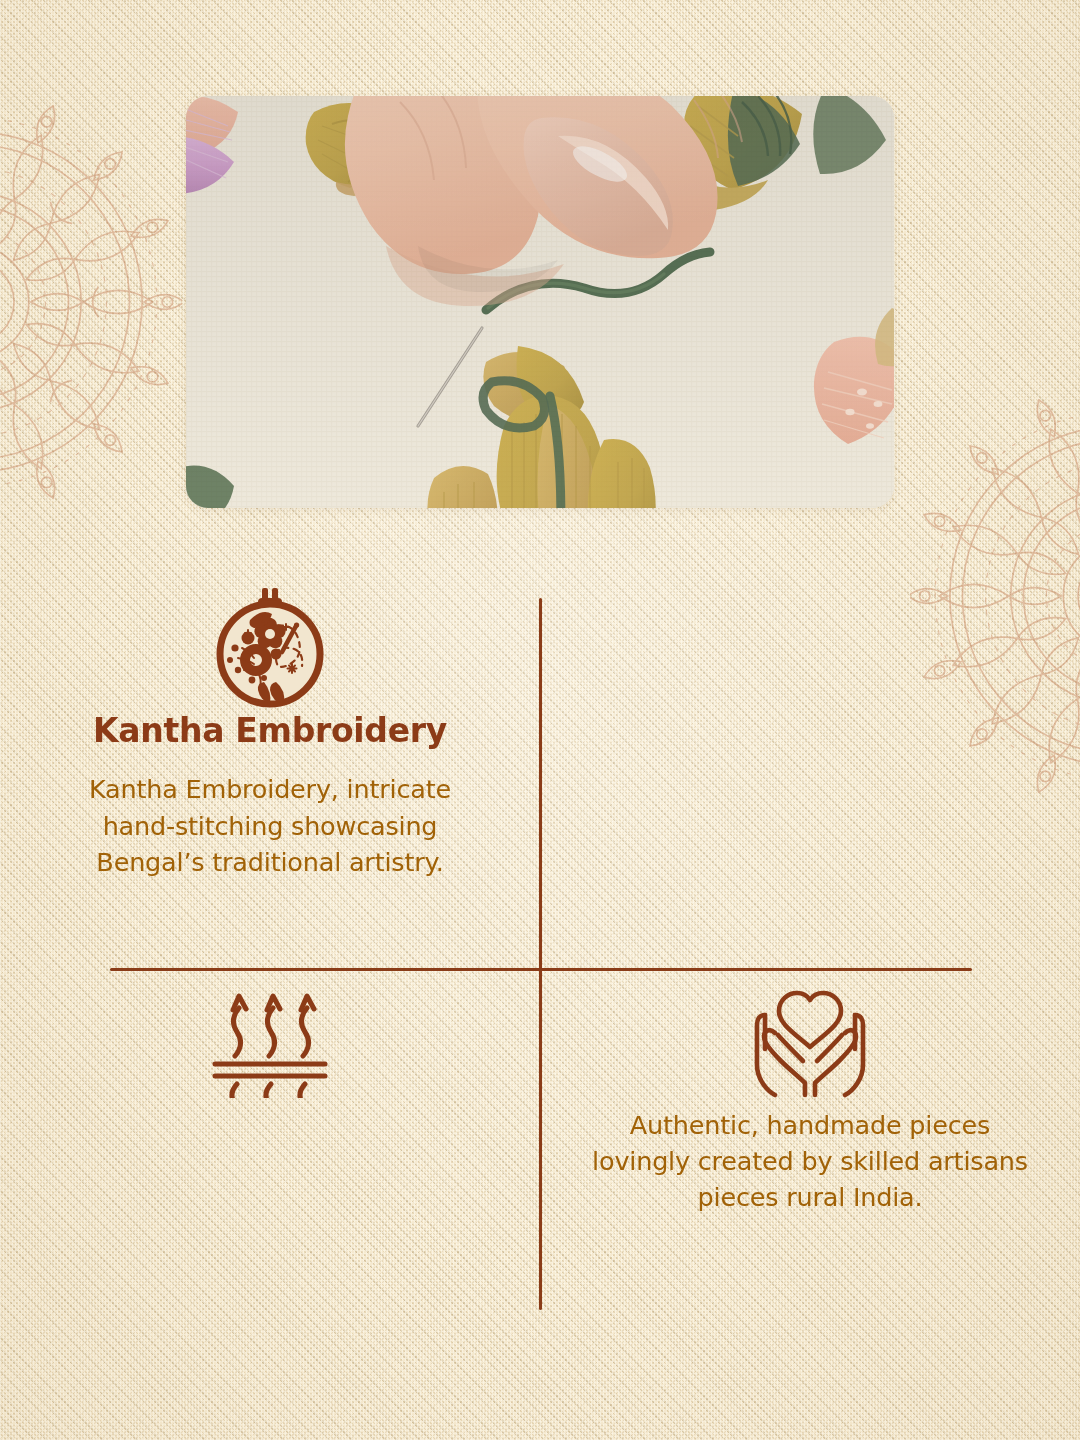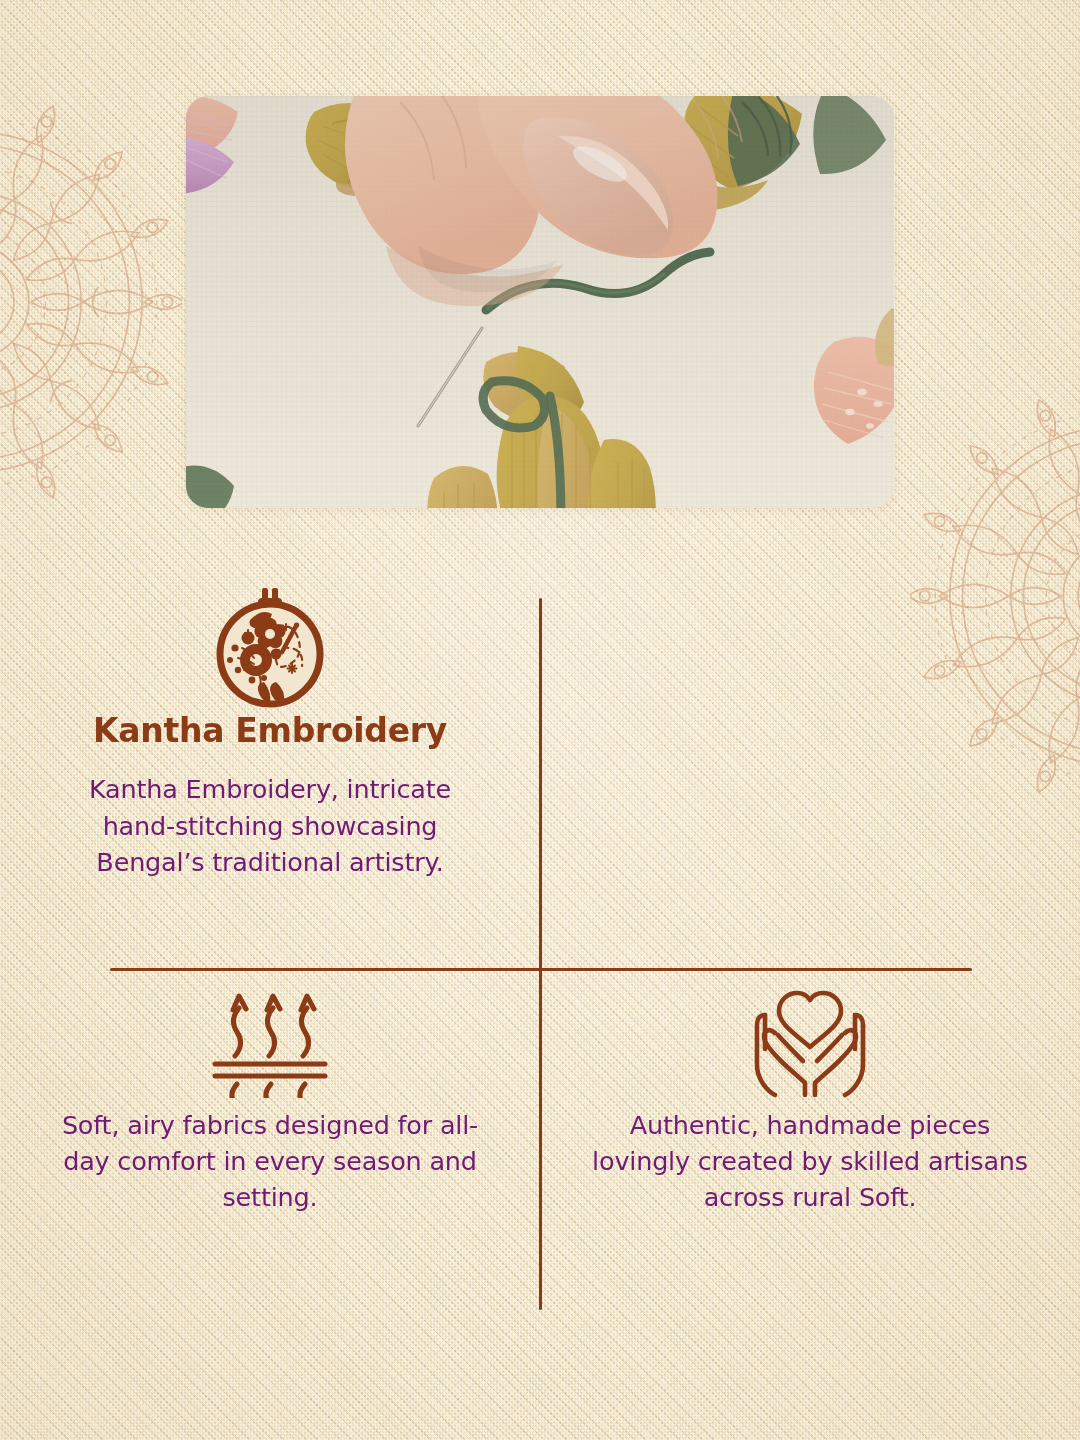--- a/index.html
+++ b/index.html
@@ -146,21 +146,21 @@
     font-size: 33px;
     letter-spacing: -0.3px;
     color: #8c3b17;
     margin: 0 0 22px 0;
     line-height: 1.1;
   }
   .cell-desc {
     font-family: "DejaVu Sans", sans-serif;
     font-size: 25.5px;
     line-height: 1.42;
-    color: #701a75;
+    color: #a16207;
     margin: 0 auto;
     max-width: 420px;
     letter-spacing: -0.2px;
   }
   .cell-bl .cell-desc, .cell-br .cell-desc { max-width: 440px; }
 </style>
 </head>
 <body>
 
 <div id="canvas">
@@ -680,21 +680,20 @@
 
           <path d="M4,78 L114,78"></path>
           <path d="M4,90 L114,90"></path>
 
           <path d="M26,98 q-9,10 -2,20"></path>
           <path d="M60,98 q-9,10 -2,20"></path>
           <path d="M94,98 q-9,10 -2,20"></path>
         </g>
       </svg>
     </div>
-    <p class="cell-desc">Soft, airy fabrics designed for all-day comfort in every season and setting.</p>
   </div>
 
   <div class="cell cell-br">
     <div class="cell-icon">
       <svg width="118" height="114" viewBox="0 0 118 114" xmlns="http://www.w3.org/2000/svg">
         <g stroke="#8c3b17" stroke-width="4.6" fill="none" stroke-linecap="round" stroke-linejoin="round">
 
           <path d="M59,62 C40,46 28,38 28,26 C28,15 37,8 46,8 C52,8 56.5,11 59,15 C61.5,11 66,8 72,8 C81,8 90,15 90,26 C90,38 78,46 59,62z"></path>
 
           <path d="M14,30 C8,30 6,35 6,40 L6,80 C6,94 16,106 24,110"></path>
@@ -702,16 +701,16 @@
           <path d="M24,48 C19,43 13,45 13,52 C13,58 22,68 30,76 C38,84 48,92 54,98 L54,110"></path>
           <path d="M27,50 C34,58 44,68 52,76"></path>
 
           <path d="M104,30 C110,30 112,35 112,40 L112,80 C112,94 102,106 94,110"></path>
           <path d="M104,30 L104,64"></path>
           <path d="M94,48 C99,43 105,45 105,52 C105,58 96,68 88,76 C80,84 70,92 64,98 L64,110"></path>
           <path d="M91,50 C84,58 74,68 66,76"></path>
         </g>
       </svg>
     </div>
-    <p class="cell-desc">Authentic, handmade pieces lovingly created by skilled artisans across rural Soft.</p>
+    <p class="cell-desc">Authentic, handmade pieces lovingly created by skilled artisans pieces rural India.</p>
   </div>
 
 </div>
 
 </body></html>

